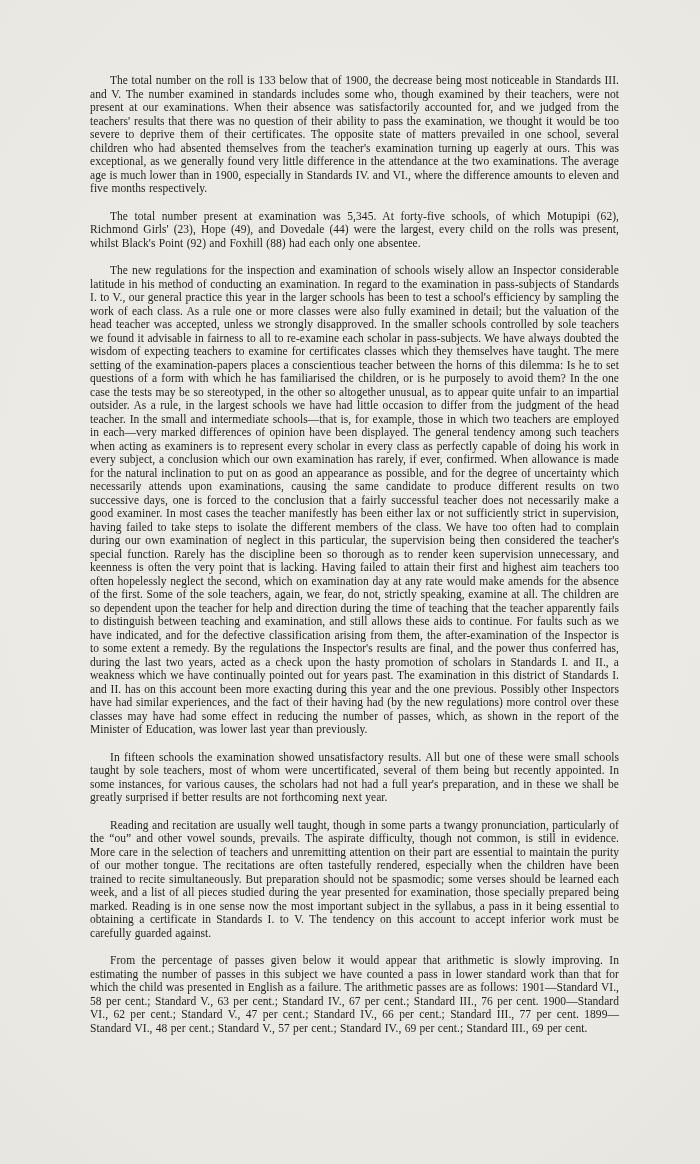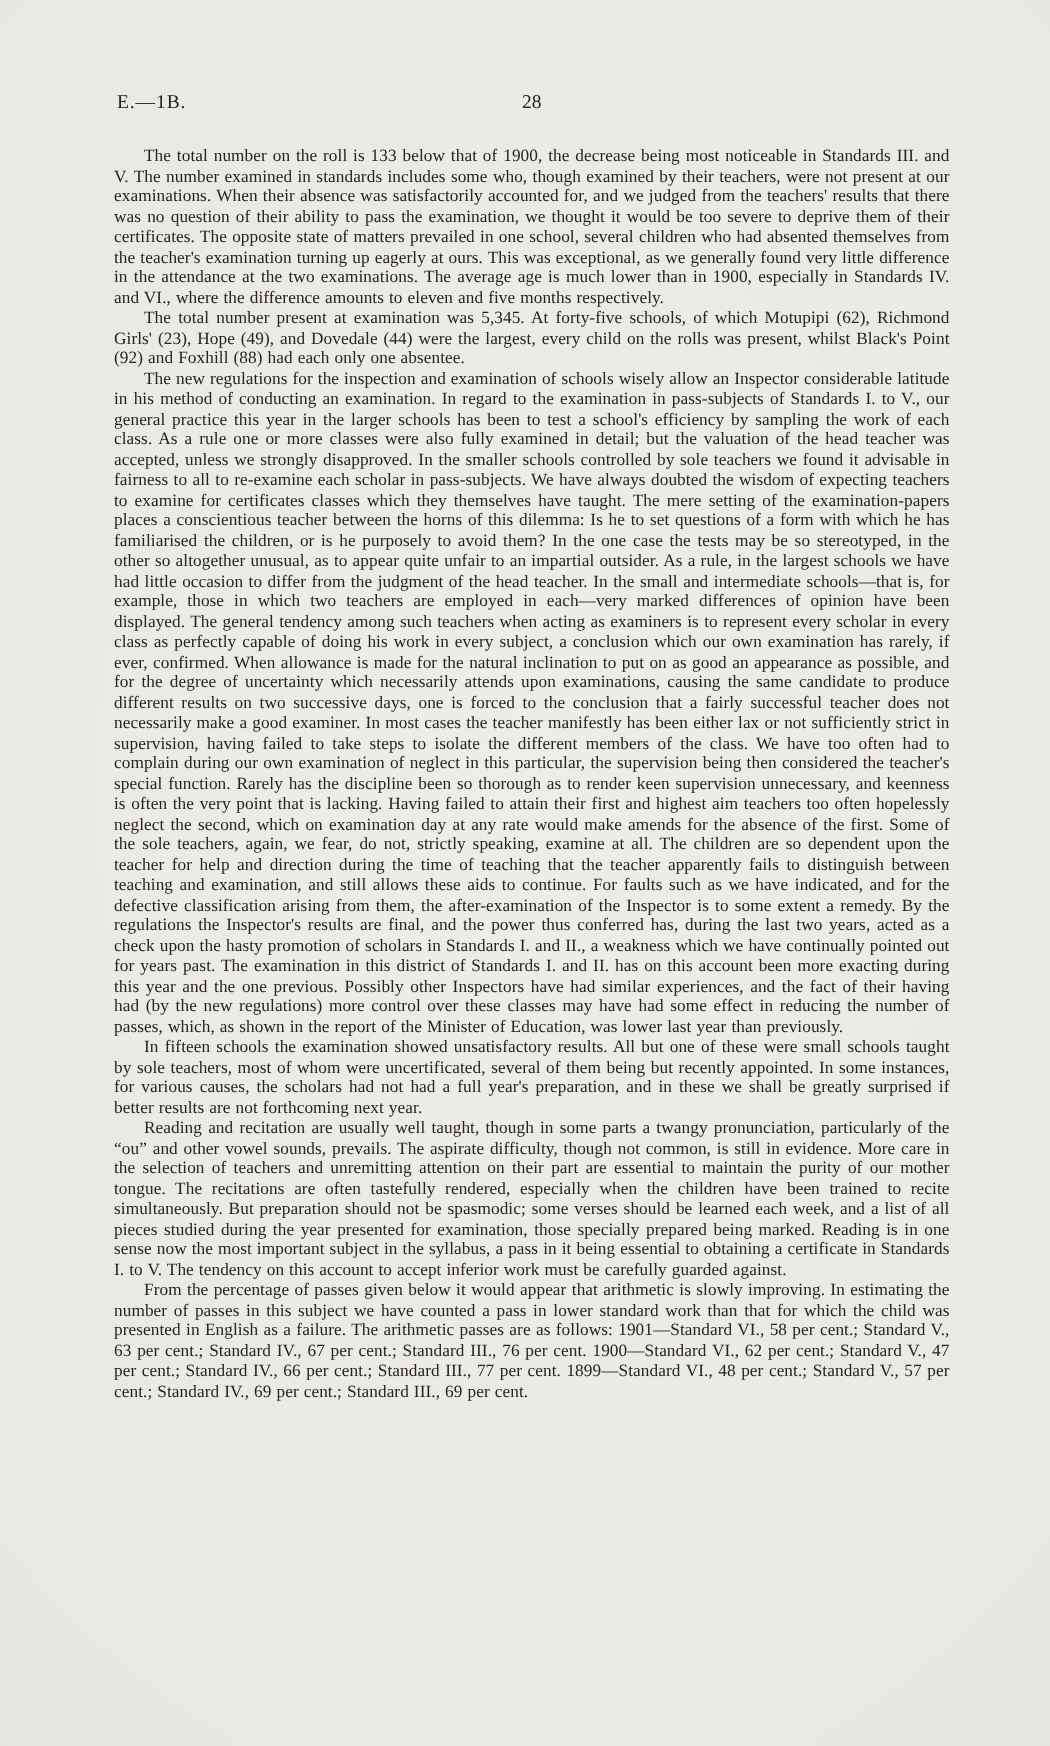--- a/index.html
+++ b/index.html
@@ -36,40 +36,36 @@
     top: 0;
     letter-spacing: 0.6px;
   }
   .page-num {
     position: absolute;
     left: 50%;
     transform: translateX(-50%);
     top: 0;
   }
   .body-text p {
-    margin: 0;
+    margin: 14px;
     padding: 0;
     text-align: justify;
     text-indent: 20px;
     font-size: 11.5px;
     line-height: 13.5px;
     word-spacing: 0.4px;
     letter-spacing: 0.05px;
   }
 </style>
 </head>
 <body>
 
 <div class="page">
   <div class="content">
 
-    <div class="page-head">
-      <span class="doc-ref">E.—1B.</span>
-      <span class="page-num">28</span>
-    </div>
 
     <div class="body-text">
       <p>The total number on the roll is 133 below that of 1900, the decrease being most noticeable in Standards III. and V.  The number examined in standards includes some who, though examined by their teachers, were not present at our examinations.  When their absence was satisfactorily accounted for, and we judged from the teachers' results that there was no question of their ability to pass the examination, we thought it would be too severe to deprive them of their certificates. The opposite state of matters prevailed in one school, several children who had absented themselves from the teacher's examination turning up eagerly at ours.  This was exceptional, as we generally found very little difference in the attendance at the two examinations.  The average age is much lower than in 1900, especially in Standards IV. and VI., where the difference amounts to eleven and five months respectively.</p>
       <p>The total number present at examination was 5,345.  At forty-five schools, of which Motupipi (62), Richmond Girls' (23), Hope (49), and Dovedale (44) were the largest, every child on the rolls was present, whilst Black's Point (92) and Foxhill (88) had each only one absentee.</p>
       <p>The new regulations for the inspection and examination of schools wisely allow an Inspector considerable latitude in his method of conducting an examination.  In regard to the examination in pass-subjects of Standards I. to V., our general practice this year in the larger schools has been to test a school's efficiency by sampling the work of each class.  As a rule one or more classes were also fully examined in detail; but the valuation of the head teacher was accepted, unless we strongly disapproved.  In the smaller schools controlled by sole teachers we found it advisable in fairness to all to re-examine each scholar in pass-subjects.  We have always doubted the wisdom of expecting teachers to examine for certificates classes which they themselves have taught.  The mere setting of the examination-papers places a conscientious teacher between the horns of this dilemma: Is he to set questions of a form with which he has familiarised the children, or is he purposely to avoid them?  In the one case the tests may be so stereotyped, in the other so altogether unusual, as to appear quite unfair to an impartial outsider.  As a rule, in the largest schools we have had little occasion to differ from the judgment of the head teacher.  In the small and intermediate schools—that is, for example, those in which two teachers are employed in each—very marked differences of opinion have been displayed.  The general tendency among such teachers when acting as examiners is to represent every scholar in every class as perfectly capable of doing his work in every subject, a conclusion which our own examination has rarely, if ever, confirmed.  When allowance is made for the natural inclination to put on as good an appearance as possible, and for the degree of uncertainty which necessarily attends upon examinations, causing the same candidate to produce different results on two successive days, one is forced to the conclusion that a fairly successful teacher does not necessarily make a good examiner.  In most cases the teacher manifestly has been either lax or not sufficiently strict in supervision, having failed to take steps to isolate the different members of the class.  We have too often had to complain during our own examination of neglect in this particular, the supervision being then considered the teacher's special function.  Rarely has the discipline been so thorough as to render keen supervision unnecessary, and keenness is often the very point that is lacking.  Having failed to attain their first and highest aim teachers too often hopelessly neglect the second, which on examination day at any rate would make amends for the absence of the first.  Some of the sole teachers, again, we fear, do not, strictly speaking, examine at all.  The children are so dependent upon the teacher for help and direction during the time of teaching that the teacher apparently fails to distinguish between teaching and examination, and still allows these aids to continue.  For faults such as we have indicated, and for the defective classification arising from them, the after-examination of the Inspector is to some extent a remedy.  By the regulations the Inspector's results are final, and the power thus conferred has, during the last two years, acted as a check upon the hasty promotion of scholars in Standards I. and II., a weakness which we have continually pointed out for years past.  The examination in this district of Standards I. and II. has on this account been more exacting during this year and the one previous.  Possibly other Inspectors have had similar experiences, and the fact of their having had (by the new regulations) more control over these classes may have had some effect in reducing the number of passes, which, as shown in the report of the Minister of Education, was lower last year than previously.</p>
       <p>In fifteen schools the examination showed unsatisfactory results.  All but one of these were small schools taught by sole teachers, most of whom were uncertificated, several of them being but recently appointed.  In some instances, for various causes, the scholars had not had a full year's preparation, and in these we shall be greatly surprised if better results are not forthcoming next year.</p>
       <p>Reading and recitation are usually well taught, though in some parts a twangy pronunciation, particularly of the “ou” and other vowel sounds, prevails.  The aspirate difficulty, though not common, is still in evidence.  More care in the selection of teachers and unremitting attention on their part are essential to maintain the purity of our mother tongue.  The recitations are often tastefully rendered, especially when the children have been trained to recite simultaneously.  But preparation should not be spasmodic; some verses should be learned each week, and a list of all pieces studied during the year presented for examination, those specially prepared being marked. Reading is in one sense now the most important subject in the syllabus, a pass in it being essential to obtaining a certificate in Standards I. to V.  The tendency on this account to accept inferior work must be carefully guarded against.</p>
       <p>From the percentage of passes given below it would appear that arithmetic is slowly improving.  In estimating the number of passes in this subject we have counted a pass in lower standard work than that for which the child was presented in English as a failure.  The arithmetic passes are as follows: 1901—Standard VI., 58 per cent.;  Standard V., 63 per cent.;  Standard IV., 67 per cent.;  Standard III., 76 per cent.  1900—Standard VI., 62 per cent.;  Standard V., 47 per cent.;  Standard IV., 66 per cent.;  Standard III., 77 per cent.  1899—Standard VI., 48 per cent.;  Standard V., 57 per cent.;  Standard IV., 69 per cent.;  Standard III., 69 per cent.</p>
     </div>
 

